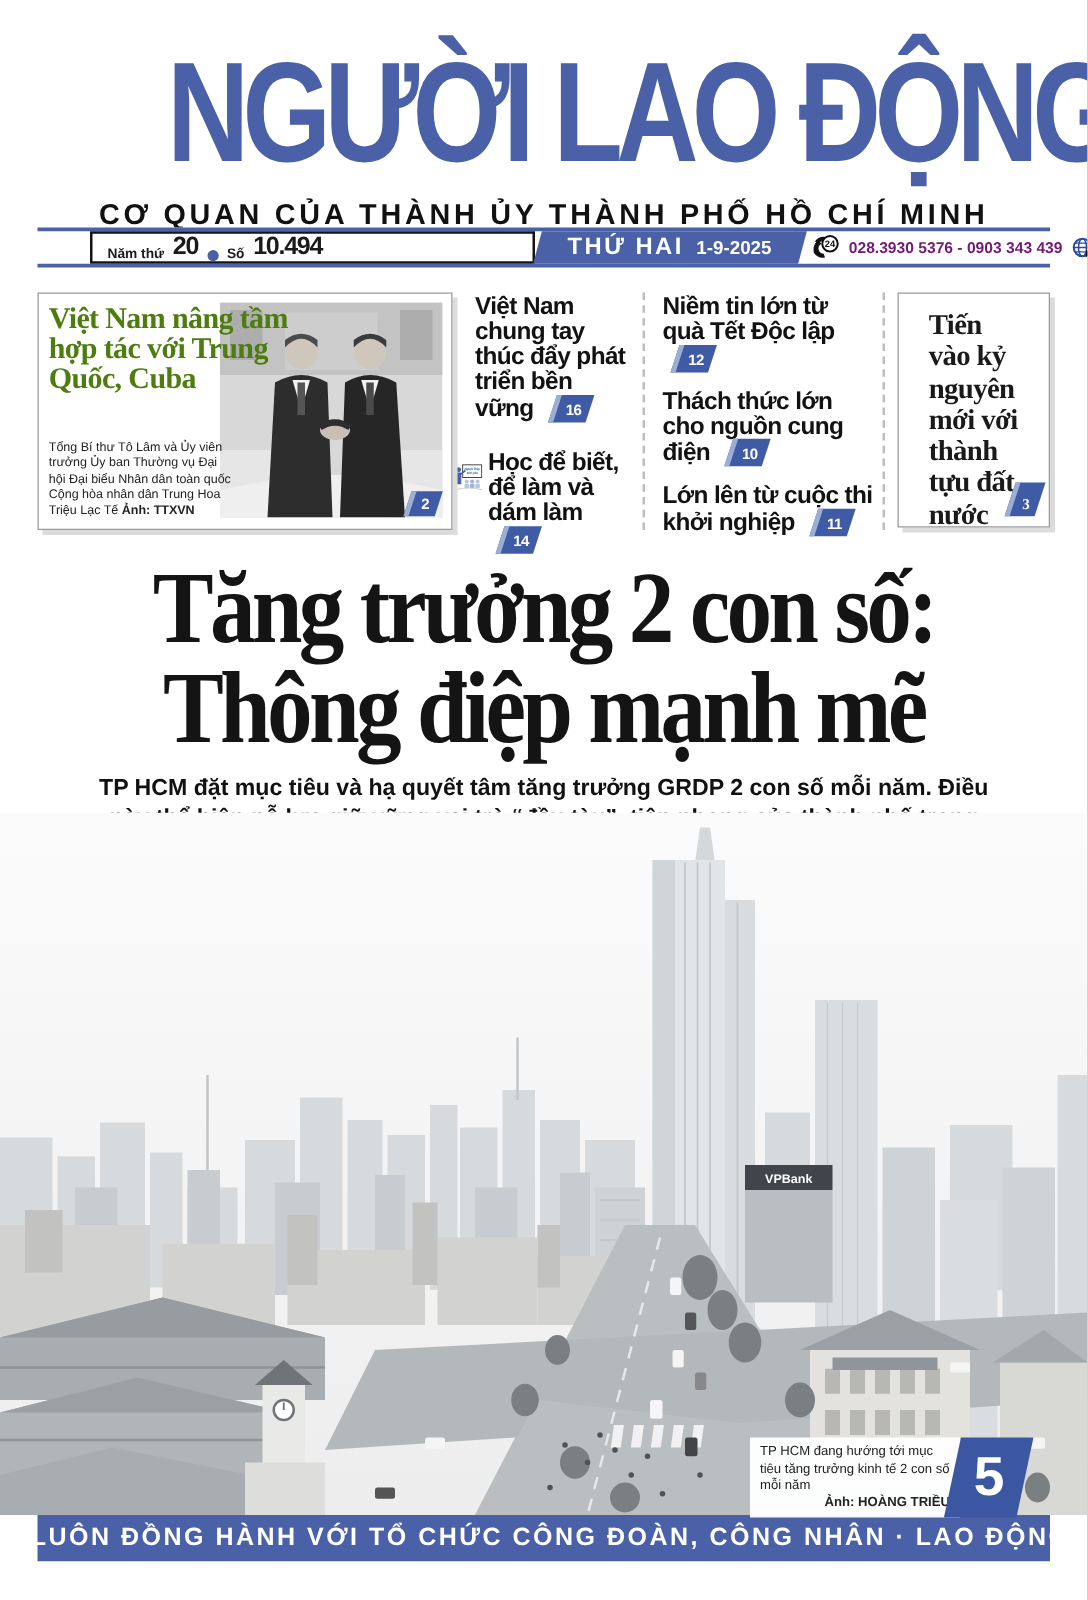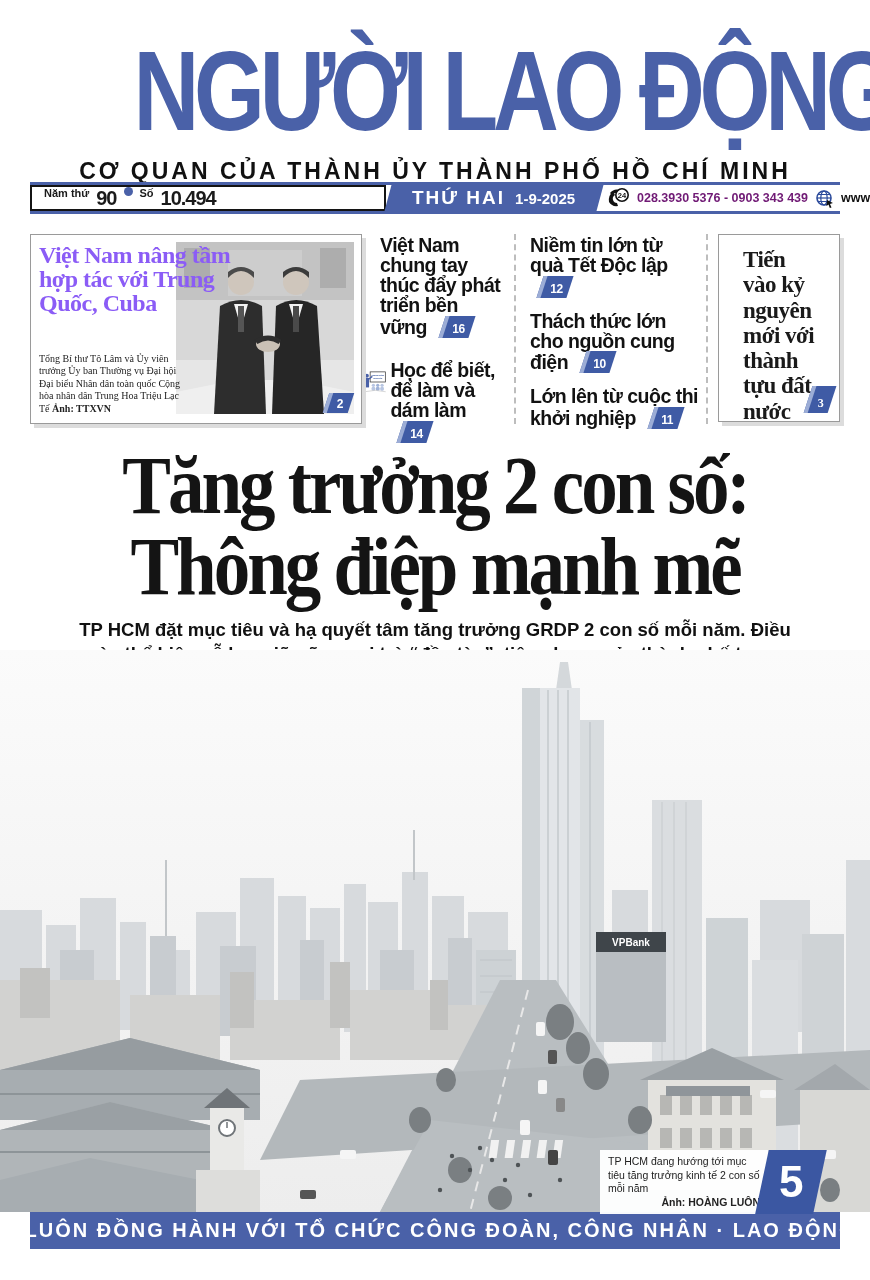--- a/index.html
+++ b/index.html
@@ -19,21 +19,21 @@
   }
 
   
   .infobar {
     position:absolute; top:182px; left:30px; width:810px; height:32px;
     border-top:3px solid #4a61a8; border-bottom:3px solid #4a61a8;
     display:flex; align-items:stretch; background:#fff;
   }
   .issue-box {
     flex:0 0 356px; border:2px solid #141414; background:#fff;
-    display:flex; align-items:flex-start; gap:7px; padding:0 12px; font-weight:bold;
+    display:flex; align-items:flex-end; gap:7px; padding:0 12px; font-weight:bold;margin-left:42px;
   }
   .issue-box .small-label { font-size:11px; }
   .issue-box .big-num { font-size:20px; letter-spacing:-1px; }
   .dot-sep { width:9px; height:9px; border-radius:50%; background:#4a61a8; display:inline-block; }
   .day-box {
     flex:0 0 212px; background:#4a61a8; color:#fff; margin:0 2px;
     transform:skewX(-15deg); display:flex; align-items:center; justify-content:center; gap:10px;
   }
   .day-box .inner { transform:skewX(15deg); display:flex; align-items:baseline; gap:10px; }
   .day-name { font-weight:bold; font-size:19px; letter-spacing:2px; }
@@ -48,24 +48,24 @@
   
   .teasers { position:absolute; top:234px; left:30px; width:810px; height:190px; display:flex; }
   .lead-box {
     position:relative; flex:0 0 332px; border:1px solid #9a9a9a;
     box-shadow:4px 4px 0 #dcdcdc; background:#fff; padding:8px;
   }
   .lead-photo { position:absolute; top:7px; right:7px; width:178px; height:172px; }
   .lead-headline {
     position:relative; z-index:2; width:218px;
     font-family:"Liberation Serif","DejaVu Serif",serif; font-weight:bold;
-    font-size:24px; line-height:1.0; letter-spacing:-0.5px; color:#8b5cf6;
+    font-size:24px; line-height:1.0; letter-spacing:-0.5px; color:#4d7c0f;
   }
   .lead-caption { position:absolute; left:8px; bottom:8px; width:146px; z-index:2;
-    font-size:10px; line-height:1.25; color:#222;font-family:Liberation Serif, serif; }
+    font-size:10px; line-height:1.25; color:#222; }
   .lead-caption b { white-space:nowrap; }
   .lead-badge { position:absolute; right:10px; bottom:10px; z-index:3; }
 
   .tcol { padding:2px 8px 0 14px; }
   .col2 { flex:0 0 152px; padding-left:18px; }
   .col3 { flex:0 0 192px; border-left:2px dashed #bdbdbd; }
   .col4wrap { flex:1; border-left:2px dashed #bdbdbd; padding:0 0 0 10px; }
   .t-item { font-weight:bold; font-size:19.5px; line-height:1.02; letter-spacing:-0.5px; margin-bottom:14px; color:#121212; }
   .t-item .badge { margin-left:10px; vertical-align:1px; }
   .icon-item { display:flex; gap:4px; align-items:flex-start; margin-left:-16px; }
@@ -120,21 +120,21 @@
 <div class="page">
 
   <div class="masthead">
     <div class="masthead-title">NGƯỜI LAO ĐỘNG</div>
   </div>
   <div class="masthead-tagline" style="top:158px">CƠ QUAN CỦA THÀNH ỦY THÀNH PHỐ HỒ CHÍ MINH</div>
 
   <div class="infobar">
     <div class="issue-box">
       <span class="small-label">Năm thứ</span>
-      <span class="big-num">90</span>
+      <span class="big-num">20</span>
       <span class="dot-sep"></span>
       <span class="small-label">Số</span>
       <span class="big-num">10.494</span>
     </div>
     <div class="day-box">
       <span class="inner">
         <span class="day-name">THỨ HAI</span>
         <span class="day-date">1-9-2025</span>
       </span>
     </div>
@@ -422,21 +422,21 @@
         <circle cx="440" cy="540" r="2.2"></circle>
           <circle cx="530" cy="545" r="2.2"></circle>
           <circle cx="560" cy="530" r="2.2"></circle>
       </g>
     </svg>
 
     
     <div class="caption-group">
       <div class="caption-box">
         <div>TP HCM đang hướng tới mục tiêu tăng trưởng kinh tế 2 con số mỗi năm</div>
-        <div class="caption-credit"><b>Ảnh: HOÀNG LUÔN</b></div>
+        <div class="caption-credit"><b>Ảnh: HOÀNG TRIỀU</b></div>
       </div>
       <div class="badge5">
         <span class="bin5">5</span>
       </div>
     </div>
   </div>
 
   <div class="footer-bar">
     <span class="footer-text">LUÔN ĐỒNG HÀNH VỚI TỔ CHỨC CÔNG ĐOÀN, CÔNG NHÂN · LAO ĐỘNG</span>
   </div>

